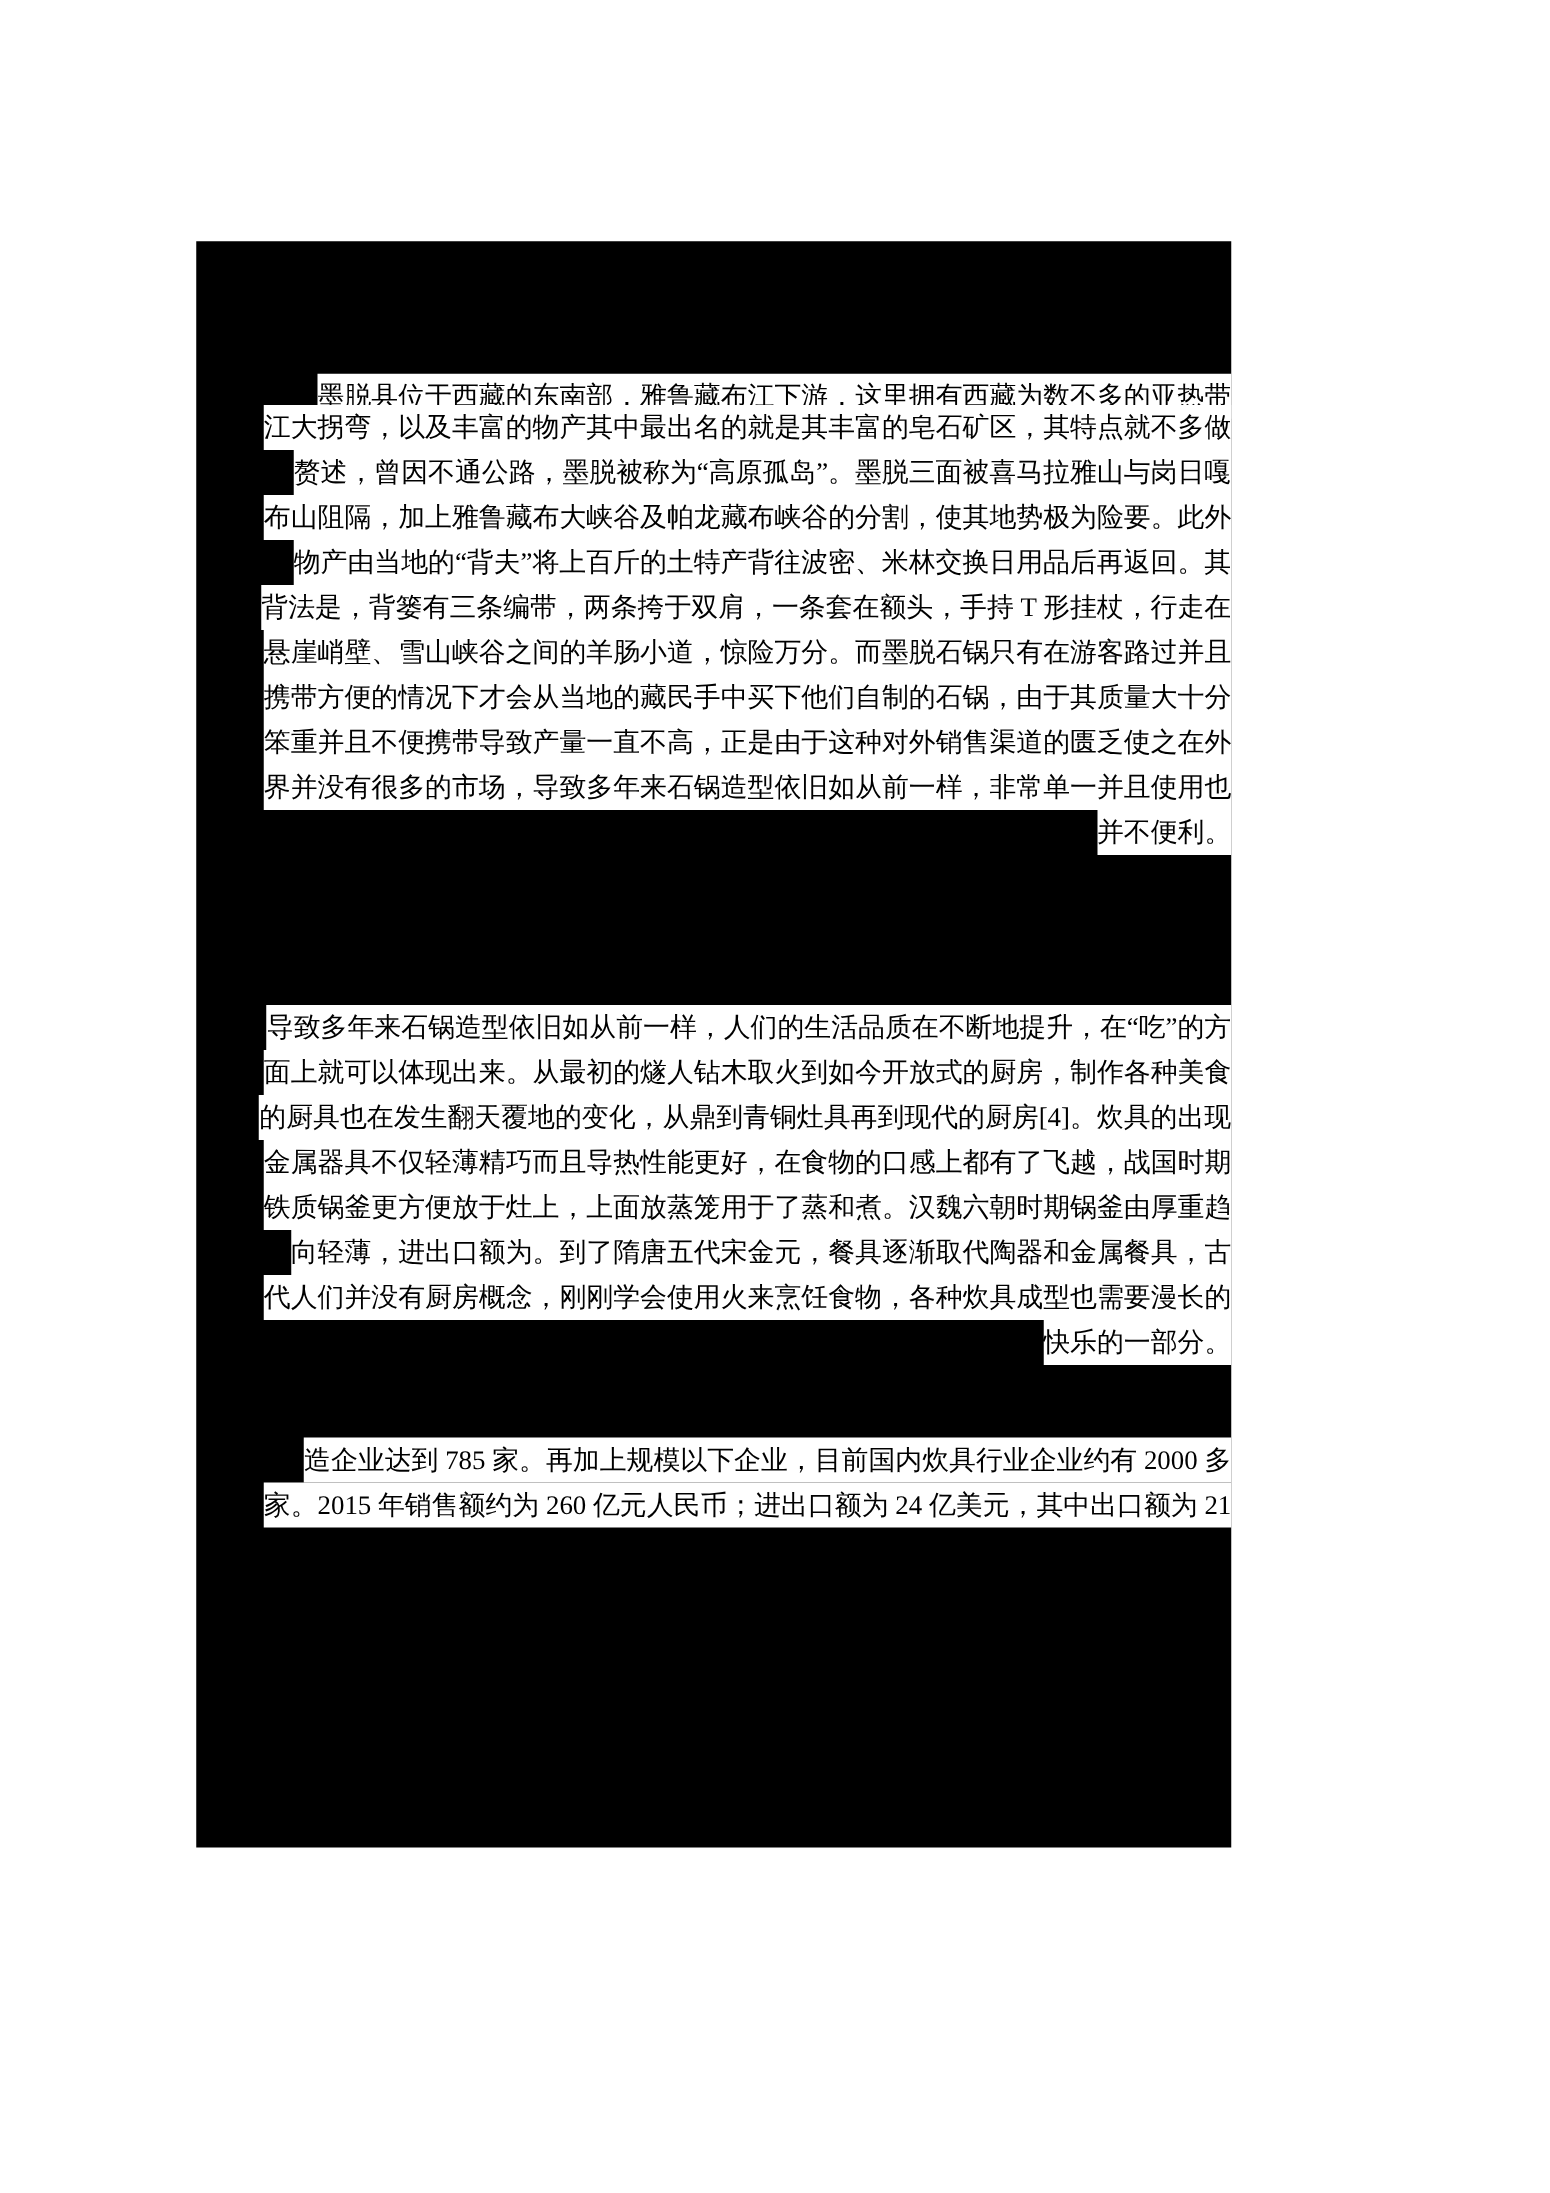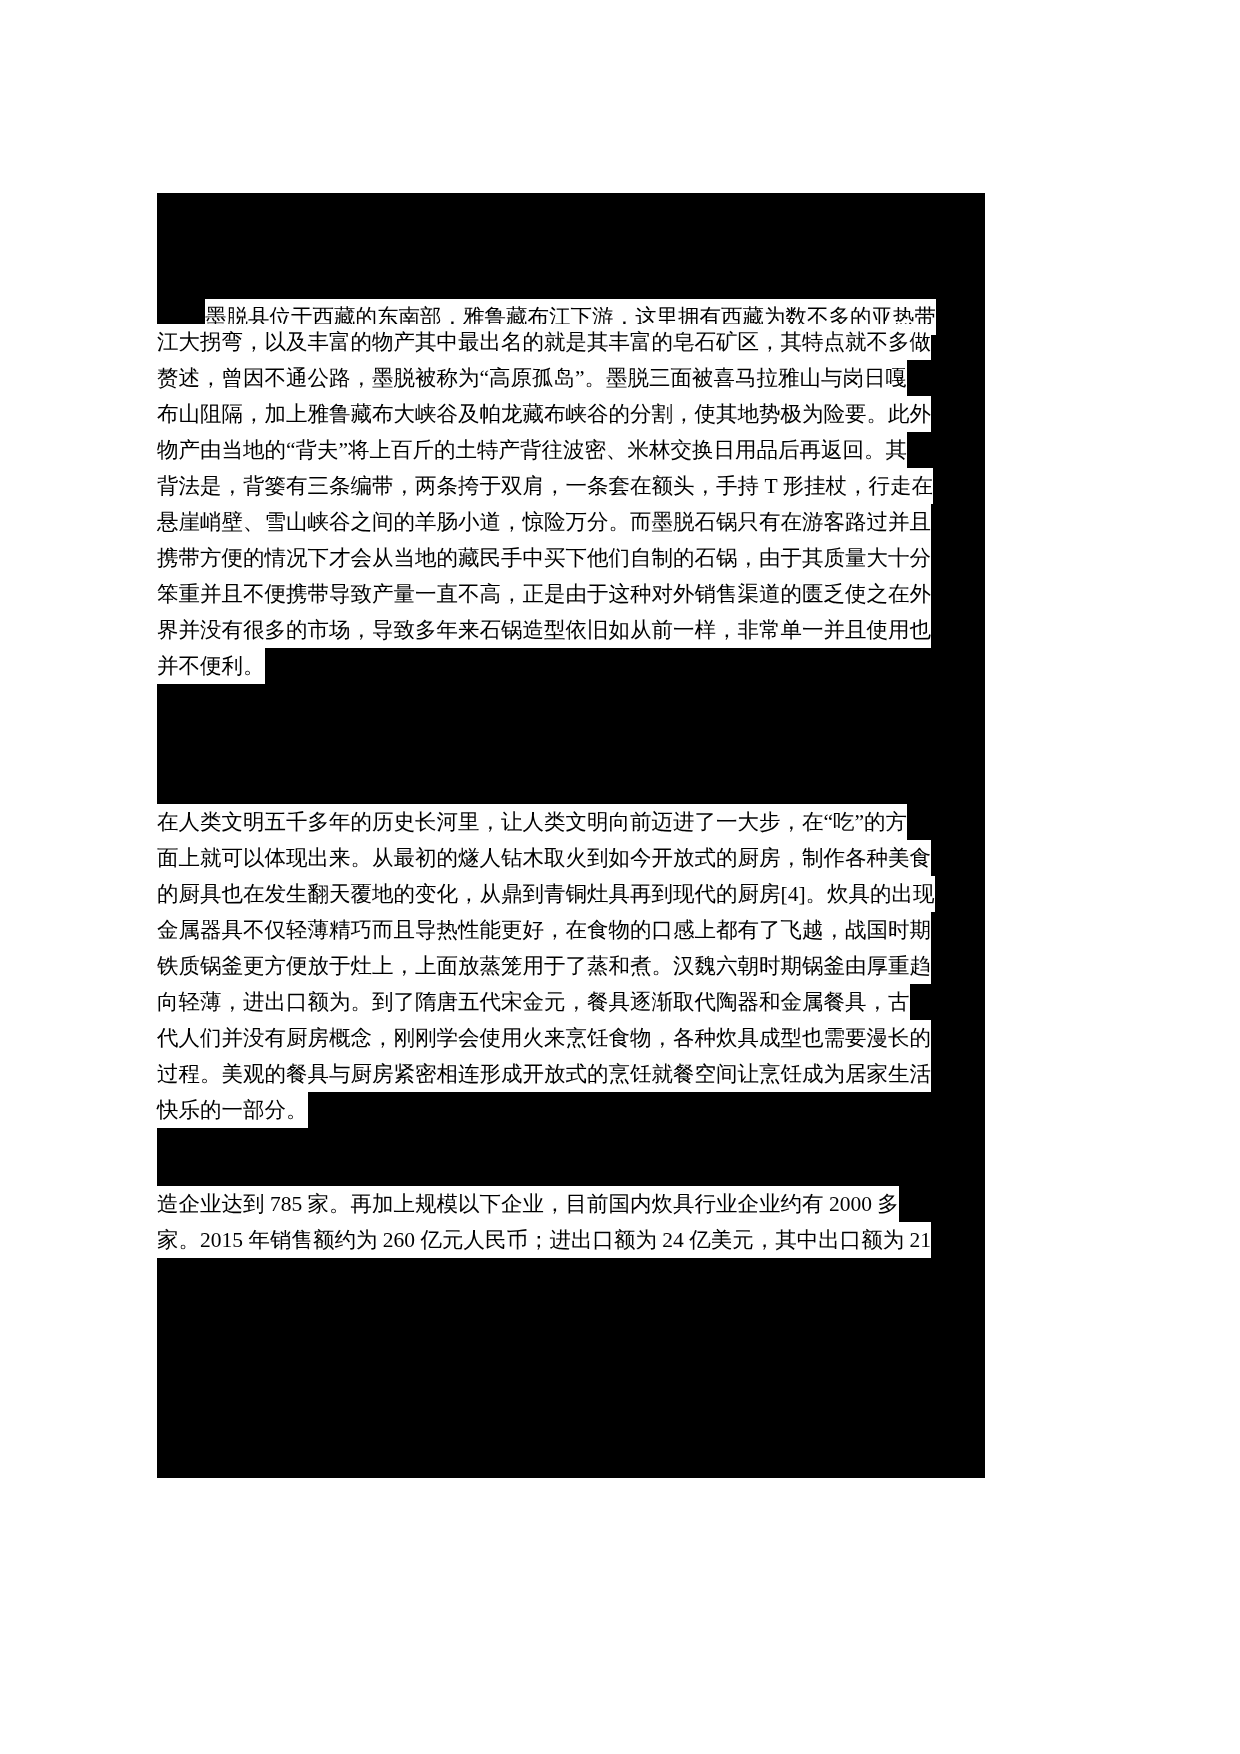--- a/index.html
+++ b/index.html
@@ -20,20 +20,21 @@
     position: absolute;
     left: 157px;
     top: 193px;
     width: 828px;
     height: 1285px;
     background: #000000;
     color: #000000;
   }
   .block {
     padding: 0;
+    text-align: right;
   }
   
   .gap {
     display: block;
     width: 100%;
   }
   .gap-1 { height: 95px; }
   .gap-2 { height: 120px; }
   .gap-3 { height: 58px; }
   .para {
@@ -84,28 +85,27 @@
       <span class="line"><span class="hl">悬崖峭壁、雪山峡谷之间的羊肠小道，惊险万分。而墨脱石锅只有在游客路过并且</span></span>
       <span class="line"><span class="hl">携带方便的情况下才会从当地的藏民手中买下他们自制的石锅，由于其质量大十分</span></span>
       <span class="line"><span class="hl">笨重并且不便携带导致产量一直不高，正是由于这种对外销售渠道的匮乏使之在外</span></span>
       <span class="line"><span class="hl">界并没有很多的市场，导致多年来石锅造型依旧如从前一样，非常单一并且使用也</span></span>
       <span class="line"><span class="hl">并不便利。</span></span>
     </div>
 
     <span class="gap gap-2"></span>
 
     <div class="block para">
-      <span class="line"><span class="hl">在人类文明五千多年的历史长河里，让人类文明向前迈进了一大步，在“吃”的方</span></span>
+      <span class="line"><span class="hl">导致多年来石锅造型依旧如从前一样，人们的生活品质在不断地提升，在“吃”的方</span></span>
       <span class="line"><span class="hl">面上就可以体现出来。从最初的燧人钻木取火到如今开放式的厨房，制作各种美食</span></span>
       <span class="line"><span class="hl">的厨具也在发生翻天覆地的变化，从鼎到青铜灶具再到现代的厨房[4]。炊具的出现</span></span>
       <span class="line"><span class="hl">金属器具不仅轻薄精巧而且导热性能更好，在食物的口感上都有了飞越，战国时期</span></span>
       <span class="line"><span class="hl">铁质锅釜更方便放于灶上，上面放蒸笼用于了蒸和煮。汉魏六朝时期锅釜由厚重趋</span></span>
       <span class="line"><span class="hl">向轻薄，进出口额为。到了隋唐五代宋金元，餐具逐渐取代陶器和金属餐具，古</span></span>
       <span class="line"><span class="hl">代人们并没有厨房概念，刚刚学会使用火来烹饪食物，各种炊具成型也需要漫长的</span></span>
-      <span class="line"><span class="hl">过程。美观的餐具与厨房紧密相连形成开放式的烹饪就餐空间让烹饪成为居家生活</span></span>
       <span class="line"><span class="hl">快乐的一部分。</span></span>
     </div>
 
     <span class="gap gap-3"></span>
 
     <div class="block para">
       <span class="line"><span class="hl">造企业达到 785 家。再加上规模以下企业，目前国内炊具行业企业约有 2000 多</span></span>
       <span class="line"><span class="hl">家。2015 年销售额约为 260 亿元人民币；进出口额为 24 亿美元，其中出口额为 21</span></span>
     </div>
 

